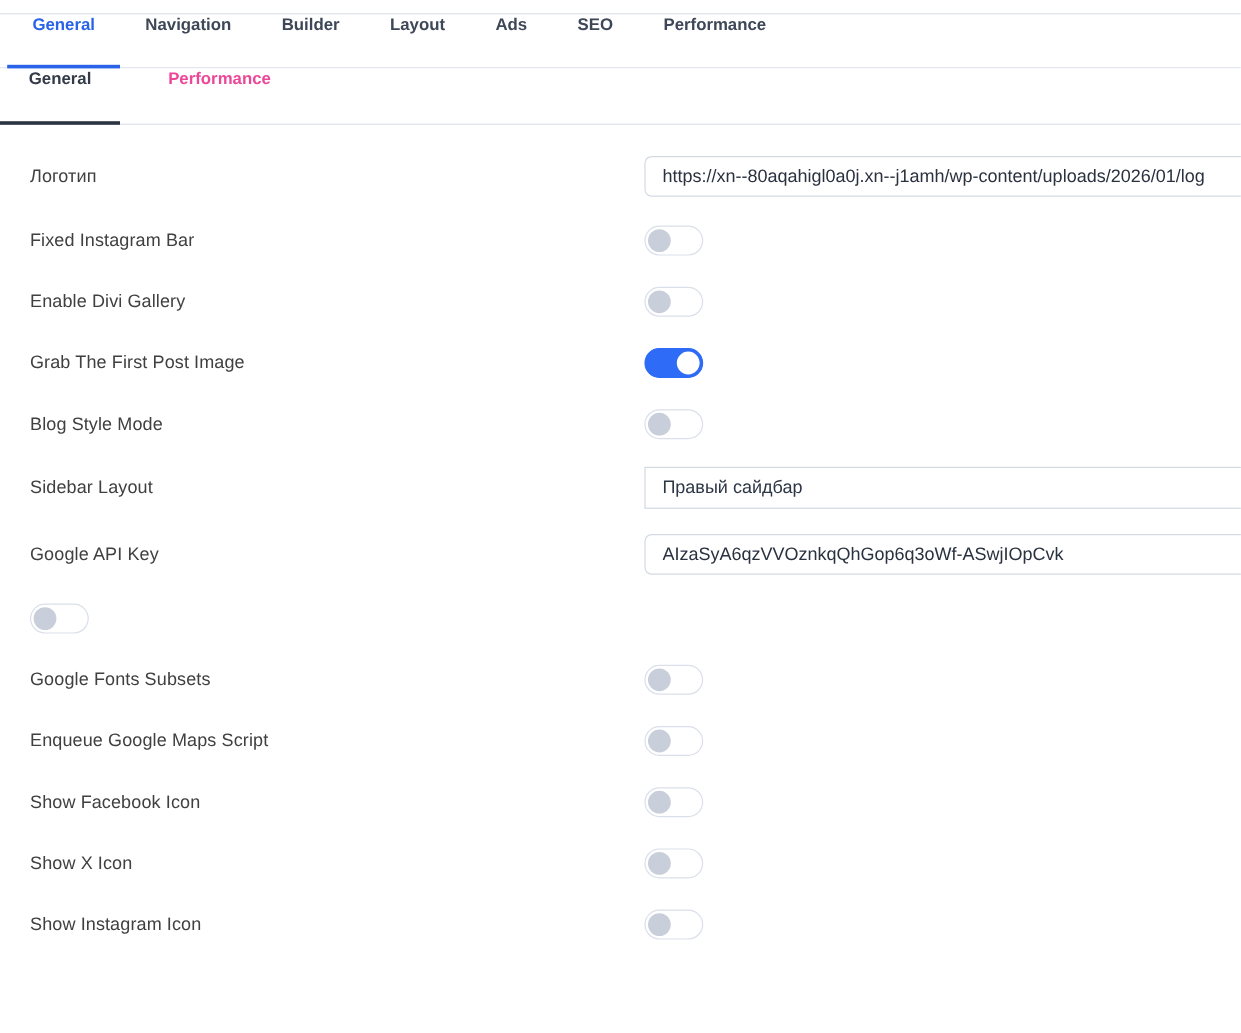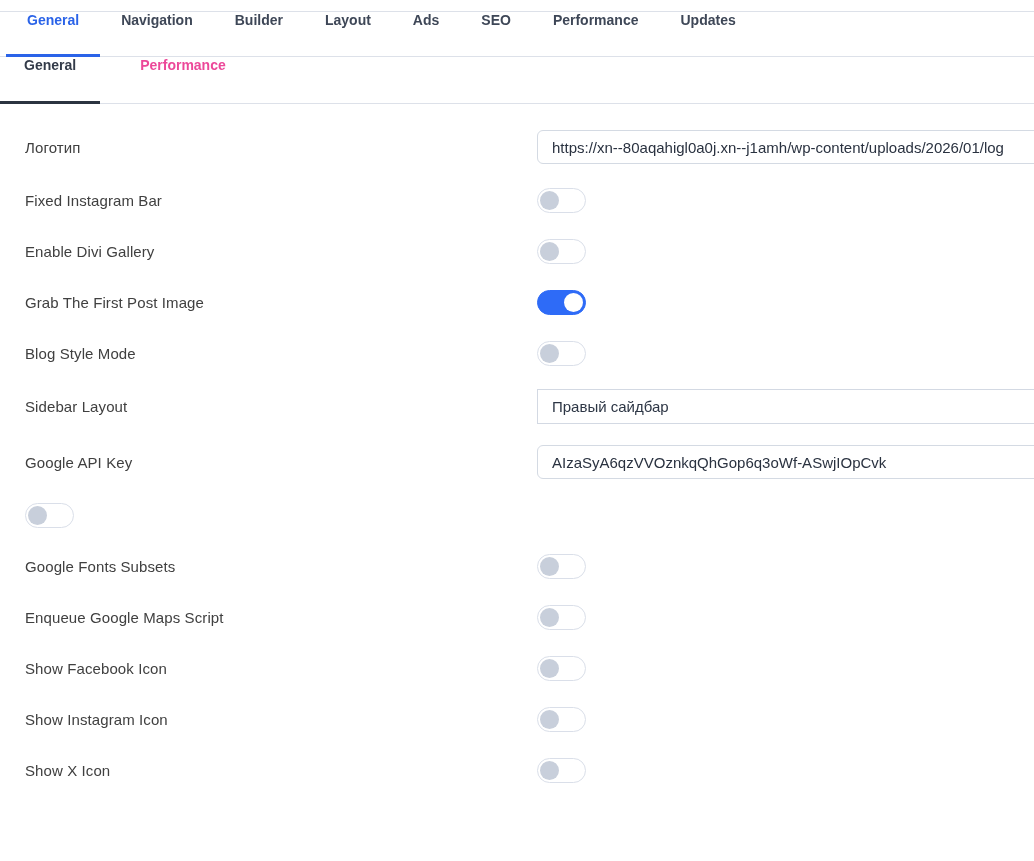--- a/index.html
+++ b/index.html
@@ -135,23 +135,20 @@
     </div>
     <div class="tab">
       <span>Ads</span>
     </div>
     <div class="tab">
       <span>SEO</span>
     </div>
     <div class="tab">
       <span>Performance</span>
     </div>
-    <div class="tab">
-      <span>Updates</span>
-    </div>
   </div>
 <div class="tabbar secondary">
     <div class="tab active">
       <span>General</span>
     </div>
     <div class="tab">
       <span>Performance</span>
     </div>
   </div>
 <div class="settings">
@@ -237,28 +234,28 @@
   </div>
     <div class="row type-toggle">
     <span class="label">Show Facebook Icon</span>
     <div>
       <div class="toggle off">
         <div class="knob"></div>
       </div>
     </div>
   </div>
     <div class="row type-toggle">
+    <span class="label">Show X Icon</span>
+    <div>
+      <div class="toggle off">
+        <div class="knob"></div>
+      </div>
+    </div>
+  </div>
+    <div class="row type-toggle">
     <span class="label">Show Instagram Icon</span>
     <div>
       <div class="toggle off">
         <div class="knob"></div>
       </div>
     </div>
   </div>
-    <div class="row type-toggle">
-    <span class="label">Show X Icon</span>
-    <div>
-      <div class="toggle off">
-        <div class="knob"></div>
-      </div>
-    </div>
-  </div>
   </div>
 
 </body></html>

